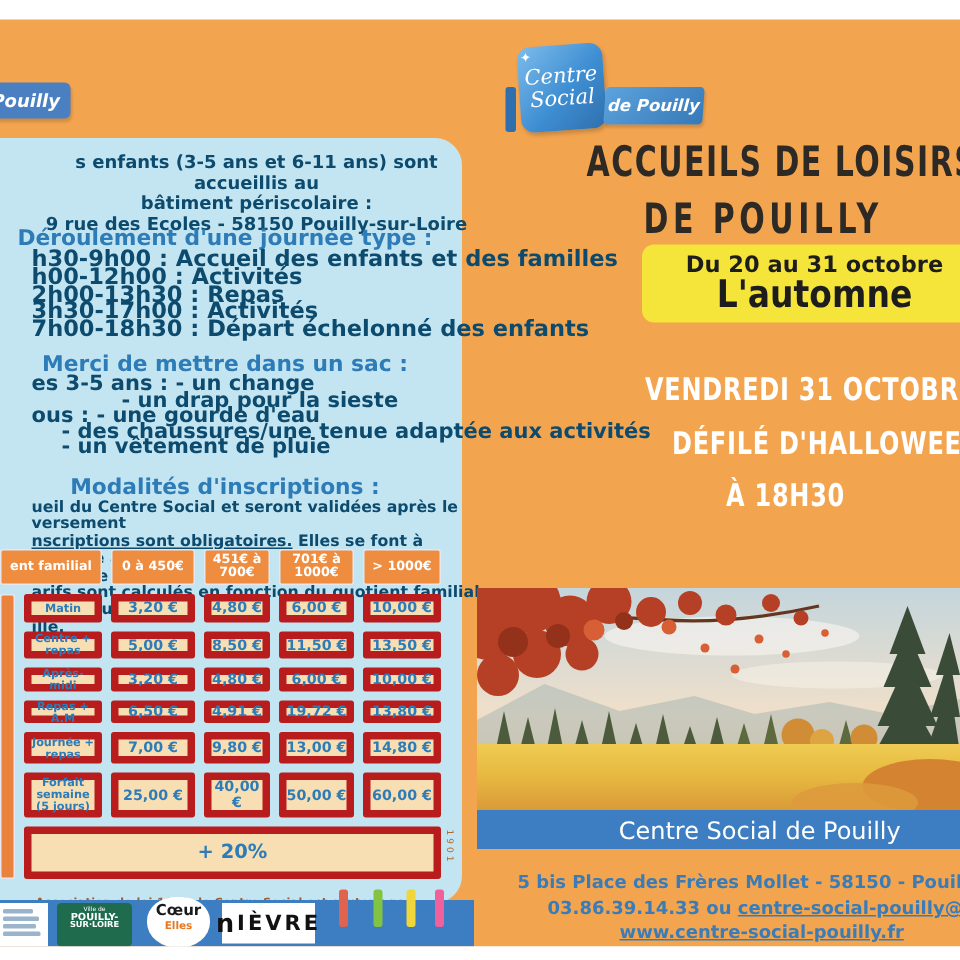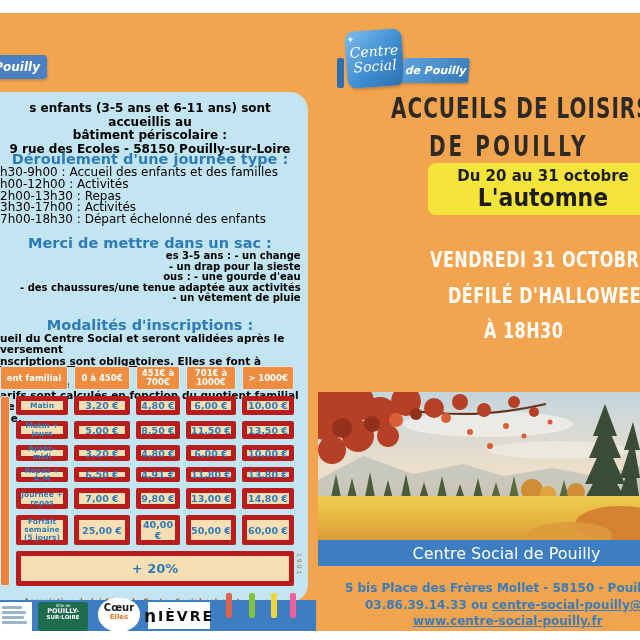--- a/index.html
+++ b/index.html
@@ -5,27 +5,27 @@
   html,body{margin:0;padding:0;}
   body{width:640px;height:640px;position:relative;overflow:hidden;background:#ffffff;
        font-family:"DejaVu Sans","Liberation Sans",sans-serif;}
   .abs{position:absolute;}
   
   #scan{position:absolute;left:0;top:13px;width:640px;height:618px;background:#F3A44F;overflow:hidden;}
   
   #badge{position:absolute;left:-16px;top:42px;width:56px;height:24px;background:#4a80c2;border-radius:4px;
          color:#fff;font-style:italic;font-weight:bold;font-size:12px;display:flex;align-items:center;justify-content:flex-end;padding-right:7px;box-shadow:1px 2px 2px rgba(0,0,0,.15);}
   #panel{position:absolute;left:-22px;top:79px;width:330px;height:510px;background:#C3E5F1;border-radius:0 18px 18px 0;}
-  .blue{color:#000000;}
+  .blue{color:#0c4a6e;margin-left:21px;}
   #intro{left:0;top:89px;width:300px;text-align:center;font-size:12px;font-weight:bold;line-height:13.5px;}
   .h-blue{width:300px;text-align:center;font-size:14.5px;font-weight:600;color:#2E7CB7;}
   #day-heading{left:0;top:138px;}
-  #day-lines{left:0;top:154px;font-size:12px;font-weight:400;line-height:11.8px;}
+  #day-lines{left:0;top:154px;font-size:15px;font-weight:700;line-height:11.8px;}
   #bag-heading{left:0;top:222px;}
-  #bag-lines{left:0;top:238px;font-size:10px;font-weight:600;line-height:10.6px;text-align:right;}
+  #bag-lines{left:0;top:238px;font-size:14px;font-weight:600;line-height:10.6px;}
   .ind1{margin-left:60px;} .ind2{margin-left:20px;}
   #enroll-heading{left:0;top:304px;}
   #enroll-block{left:0;top:320px;font-size:10.5px;font-weight:600;line-height:11.4px;width:300px;}
   .u{text-decoration:underline;font-weight:bold;}
   
   #table{position:absolute;left:0;top:353px;display:grid;width:280px;
          grid-template-columns:10px 52px 56px 44px 50px 52px;
          grid-template-rows:24px 19px 18px 16px 15px 21px 30px 35px;gap:6px;}
   .hc{background:#EE8C3F;color:#fff;font-size:8.5px;font-weight:bold;display:flex;align-items:center;justify-content:center;text-align:center;border:1px solid #e6e6f0;border-radius:2px;line-height:9px;}
   .bc{background:#F7DFB3;color:#2E7CB7;display:flex;align-items:center;justify-content:center;text-align:center;border:5px solid #b91c1c;border-radius:2px;}
@@ -132,36 +132,36 @@
     <div class="hc c3">701€ à 1000€</div>
     <div class="hc c4">&gt; 1000€</div>
     <div id="strip"></div>
 
     <div class="bc lbl r1">Matin</div>
     <div class="bc val c1 r1">3,20 €</div>
     <div class="bc val c2 r1">4,80 €</div>
     <div class="bc val c3 r1">6,00 €</div>
     <div class="bc val c4 r1">10,00 €</div>
 
-    <div class="bc lbl r2">Matin + jours</div>
+    <div class="bc lbl r2">Centre + repas</div>
     <div class="bc val c1 r2">5,00 €</div>
     <div class="bc val c2 r2">8,50 €</div>
     <div class="bc val c3 r2">11,50 €</div>
     <div class="bc val c4 r2">13,50 €</div>
 
     <div class="bc lbl r3">Après-midi</div>
     <div class="bc val c1 r3">3,20 €</div>
     <div class="bc val c2 r3">4,80 €</div>
     <div class="bc val c3 r3">6,00 €</div>
     <div class="bc val c4 r3">10,00 €</div>
 
     <div class="bc lbl r4">Repas + A.M</div>
     <div class="bc val c1 r4">6,50 €</div>
     <div class="bc val c2 r4">4,91 €</div>
-    <div class="bc val c3 r4">11,80 €</div>
+    <div class="bc val c3 r4">19,72 €</div>
     <div class="bc val c4 r4">13,80 €</div>
 
     <div class="bc lbl r5">Journée + repas</div>
     <div class="bc val c1 r5">7,00 €</div>
     <div class="bc val c2 r5">9,80 €</div>
     <div class="bc val c3 r5">13,00 €</div>
     <div class="bc val c4 r5">14,80 €</div>
 
     <div class="bc lbl r6">Forfait semaine (5 jours)</div>
     <div class="bc val c1 r6">25,00 €</div>

